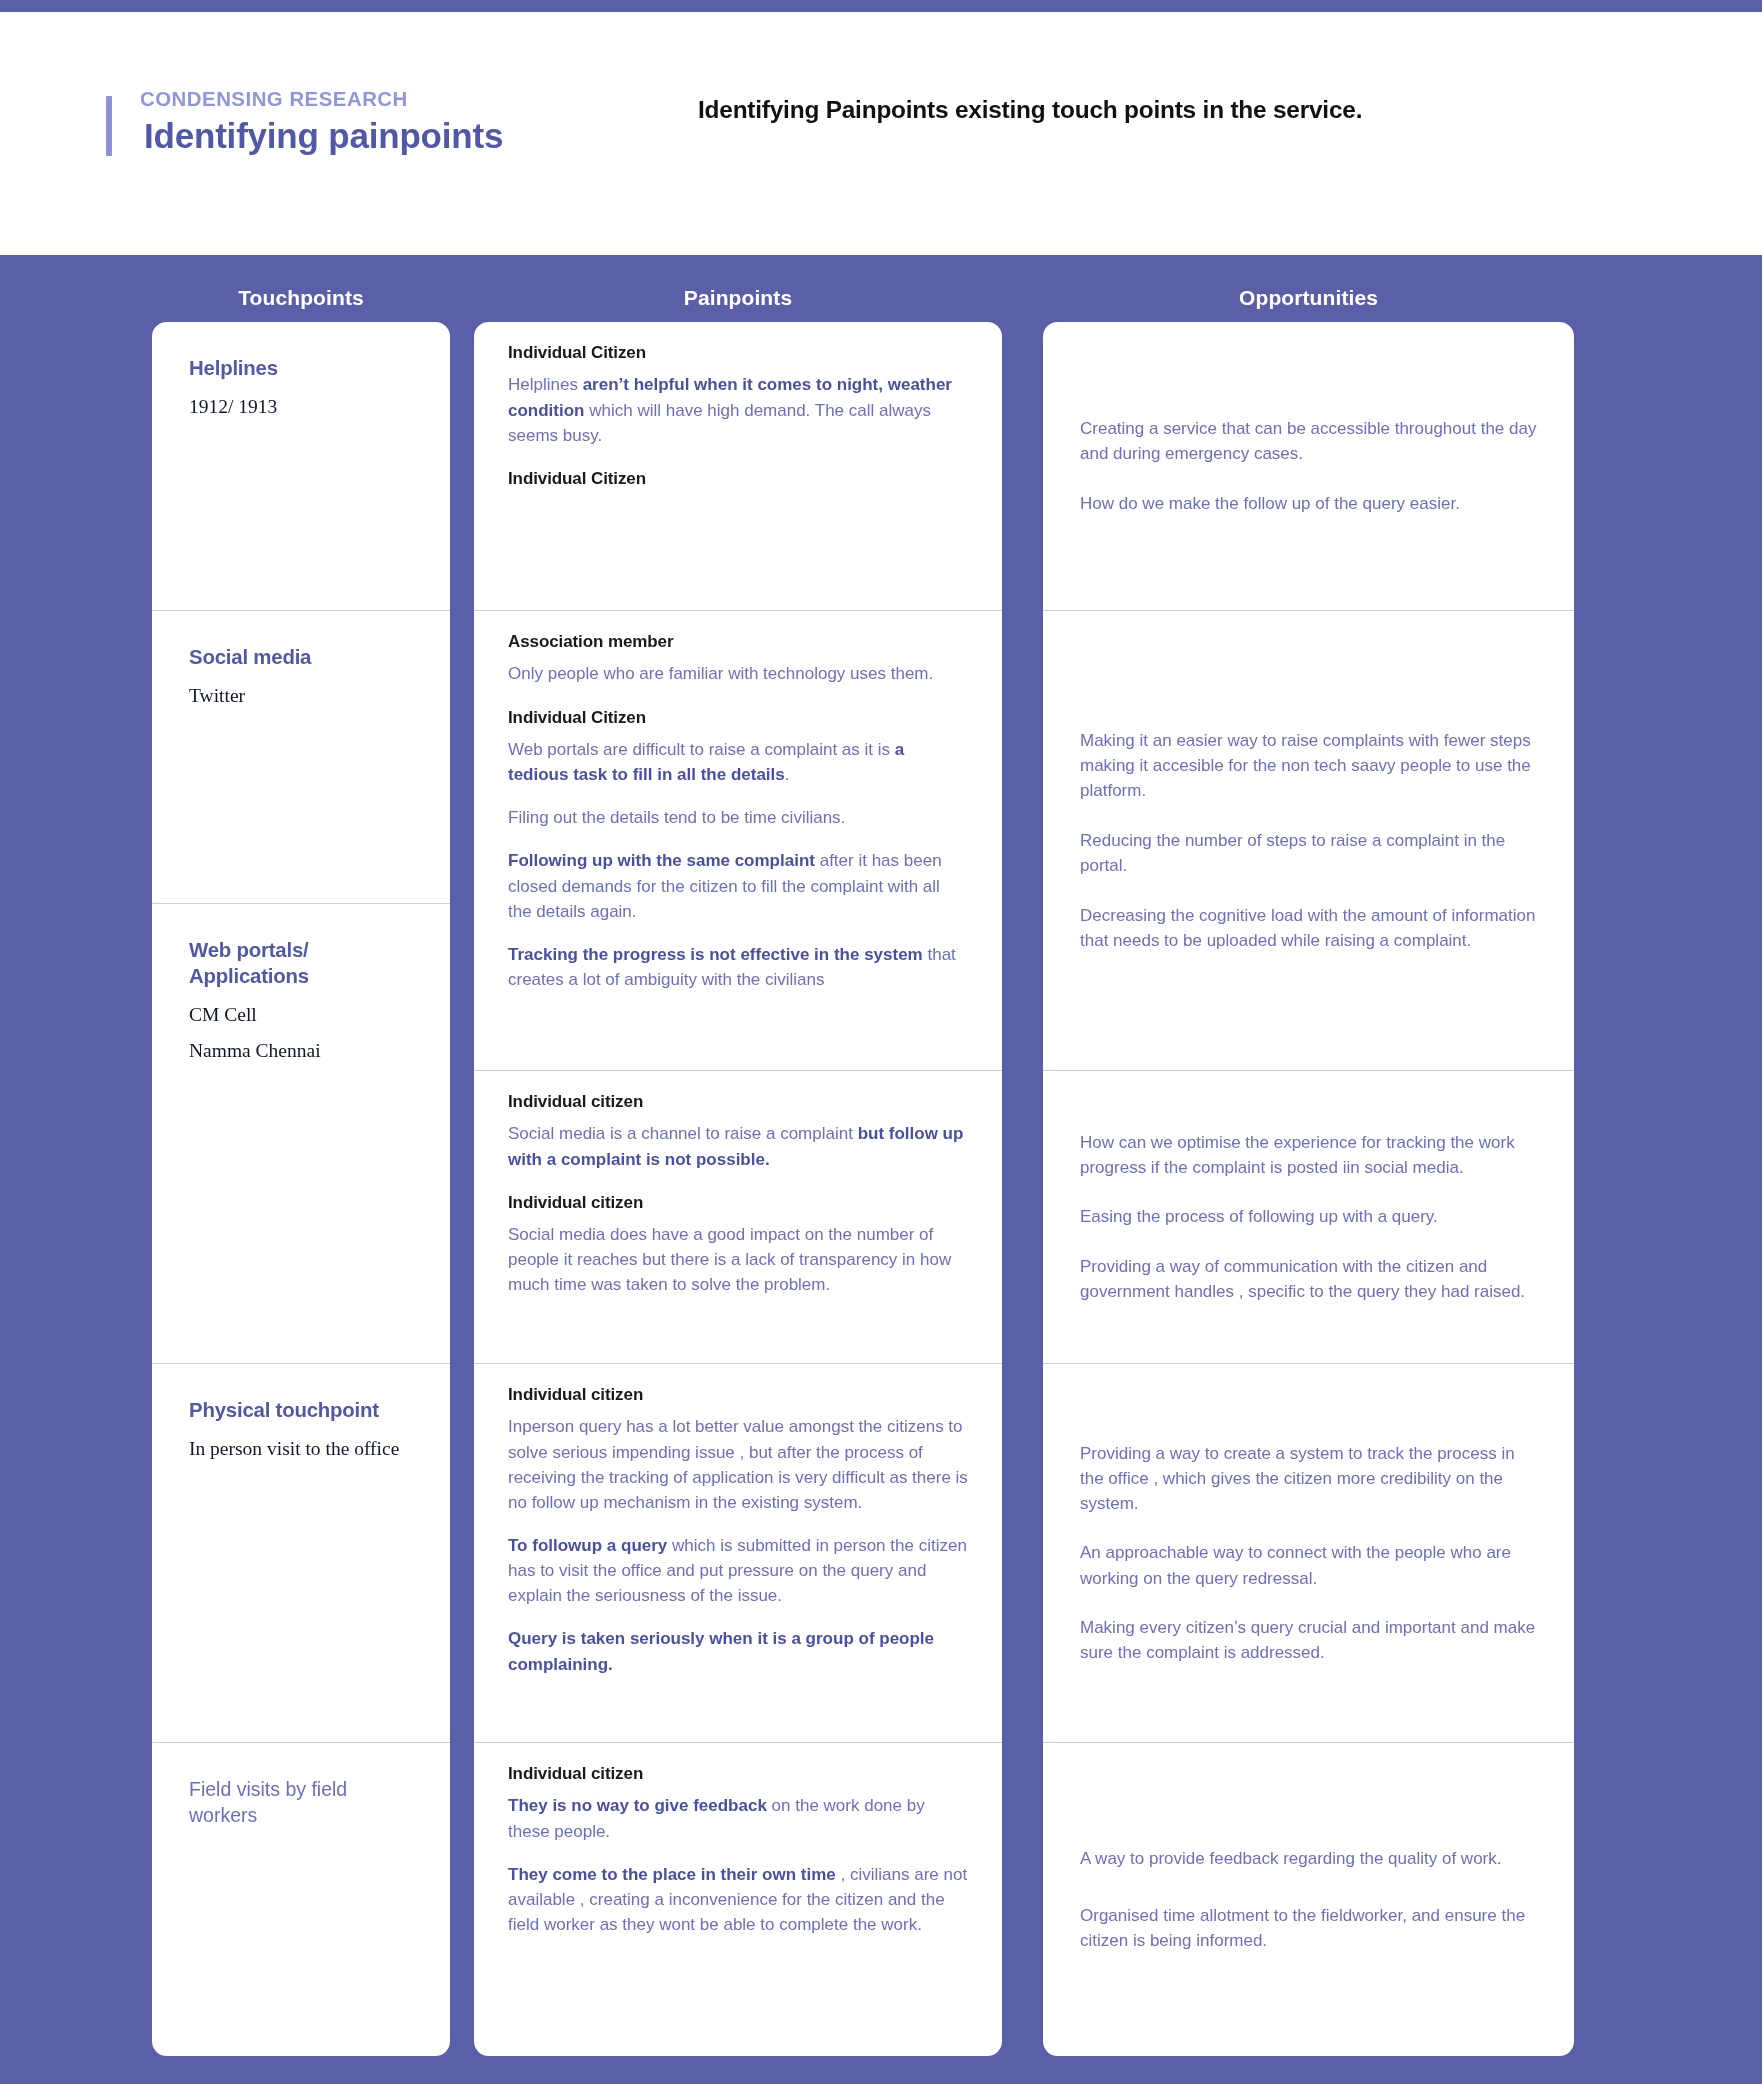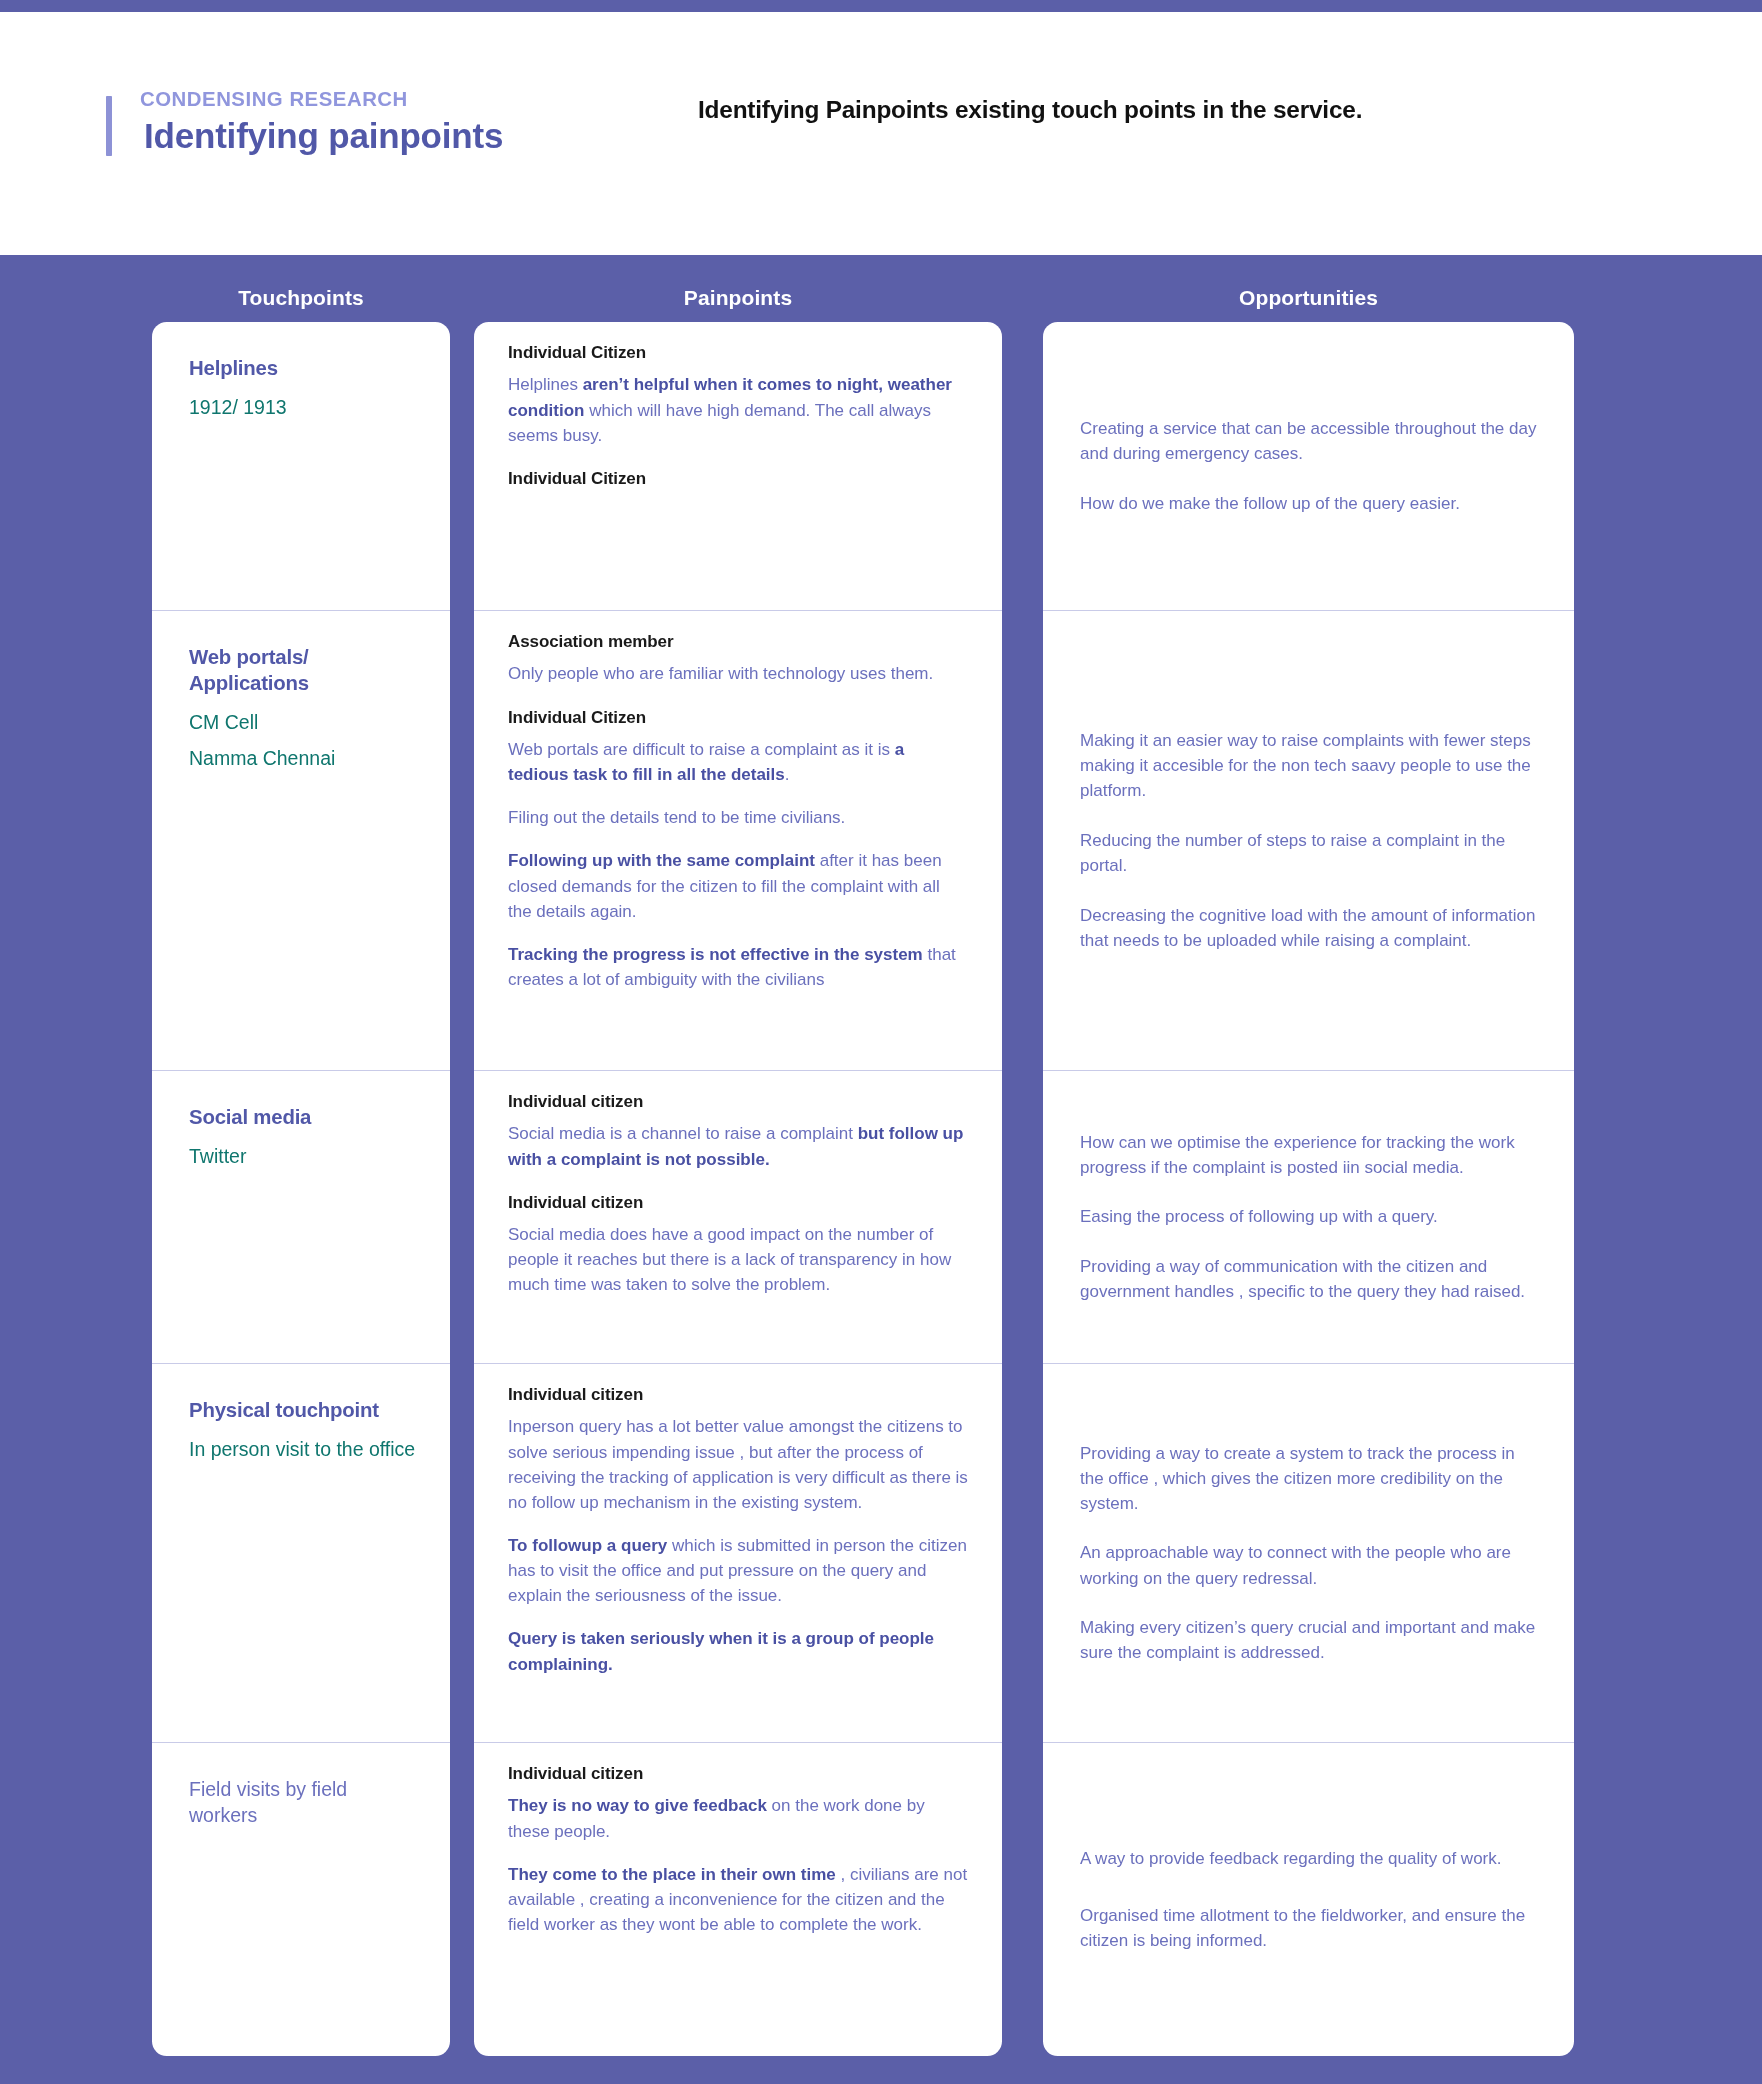--- a/index.html
+++ b/index.html
@@ -134,25 +134,26 @@
   }
   .tp-title {
     color: #5158a8;
     font-size: 20.4px;
     font-weight: 700;
     line-height: 1.28;
     margin: 0 0 13px 0;
     letter-spacing: -0.2px;
   }
   .tp-sub {
-    color: #0f766e;
+    color: #0f172a;
     font-size: 19.5px;
     font-weight: 400;
     line-height: 1.34;
     margin: 0 0 9.8px 0;
+    font-family: Liberation Serif, serif;
   }
   .tp-sub:last-child { margin-bottom: 0; }
   .tp-plain {
     color: #6b70bd;
     font-size: 19.5px;
     font-weight: 400;
     line-height: 1.34;
     margin: 0;
   }
 
@@ -220,28 +221,28 @@
     <div class="col-header ch-painpoints">Painpoints</div>
     <div class="col-header ch-opportunities">Opportunities</div>
   </div>
 
   <div class="columns">
     <div class="card card-touchpoints" id="col-touchpoints">
         <div class="cell cell-tp" style="height: 289px;">
           <p class="tp-title">Helplines</p>
           <p class="tp-sub">1912/ 1913</p>
         </div>
+        <div class="cell cell-tp" style="height: 293px;">
+          <p class="tp-title">Social media</p>
+          <p class="tp-sub">Twitter</p>
+        </div>
         <div class="cell cell-tp" style="height: 460px;">
           <p class="tp-title">Web portals/ Applications</p>
           <p class="tp-sub">CM Cell</p>
           <p class="tp-sub">Namma Chennai</p>
-        </div>
-        <div class="cell cell-tp" style="height: 293px;">
-          <p class="tp-title">Social media</p>
-          <p class="tp-sub">Twitter</p>
         </div>
         <div class="cell cell-tp" style="height: 379px;">
           <p class="tp-title">Physical touchpoint</p>
           <p class="tp-sub">In person visit to the office</p>
         </div>
         <div class="cell cell-tp" style="height: 313px;">
           <p class="tp-plain">Field visits by field workers</p>
         </div>
       </div>
     <div class="card card-painpoints" id="col-painpoints">

